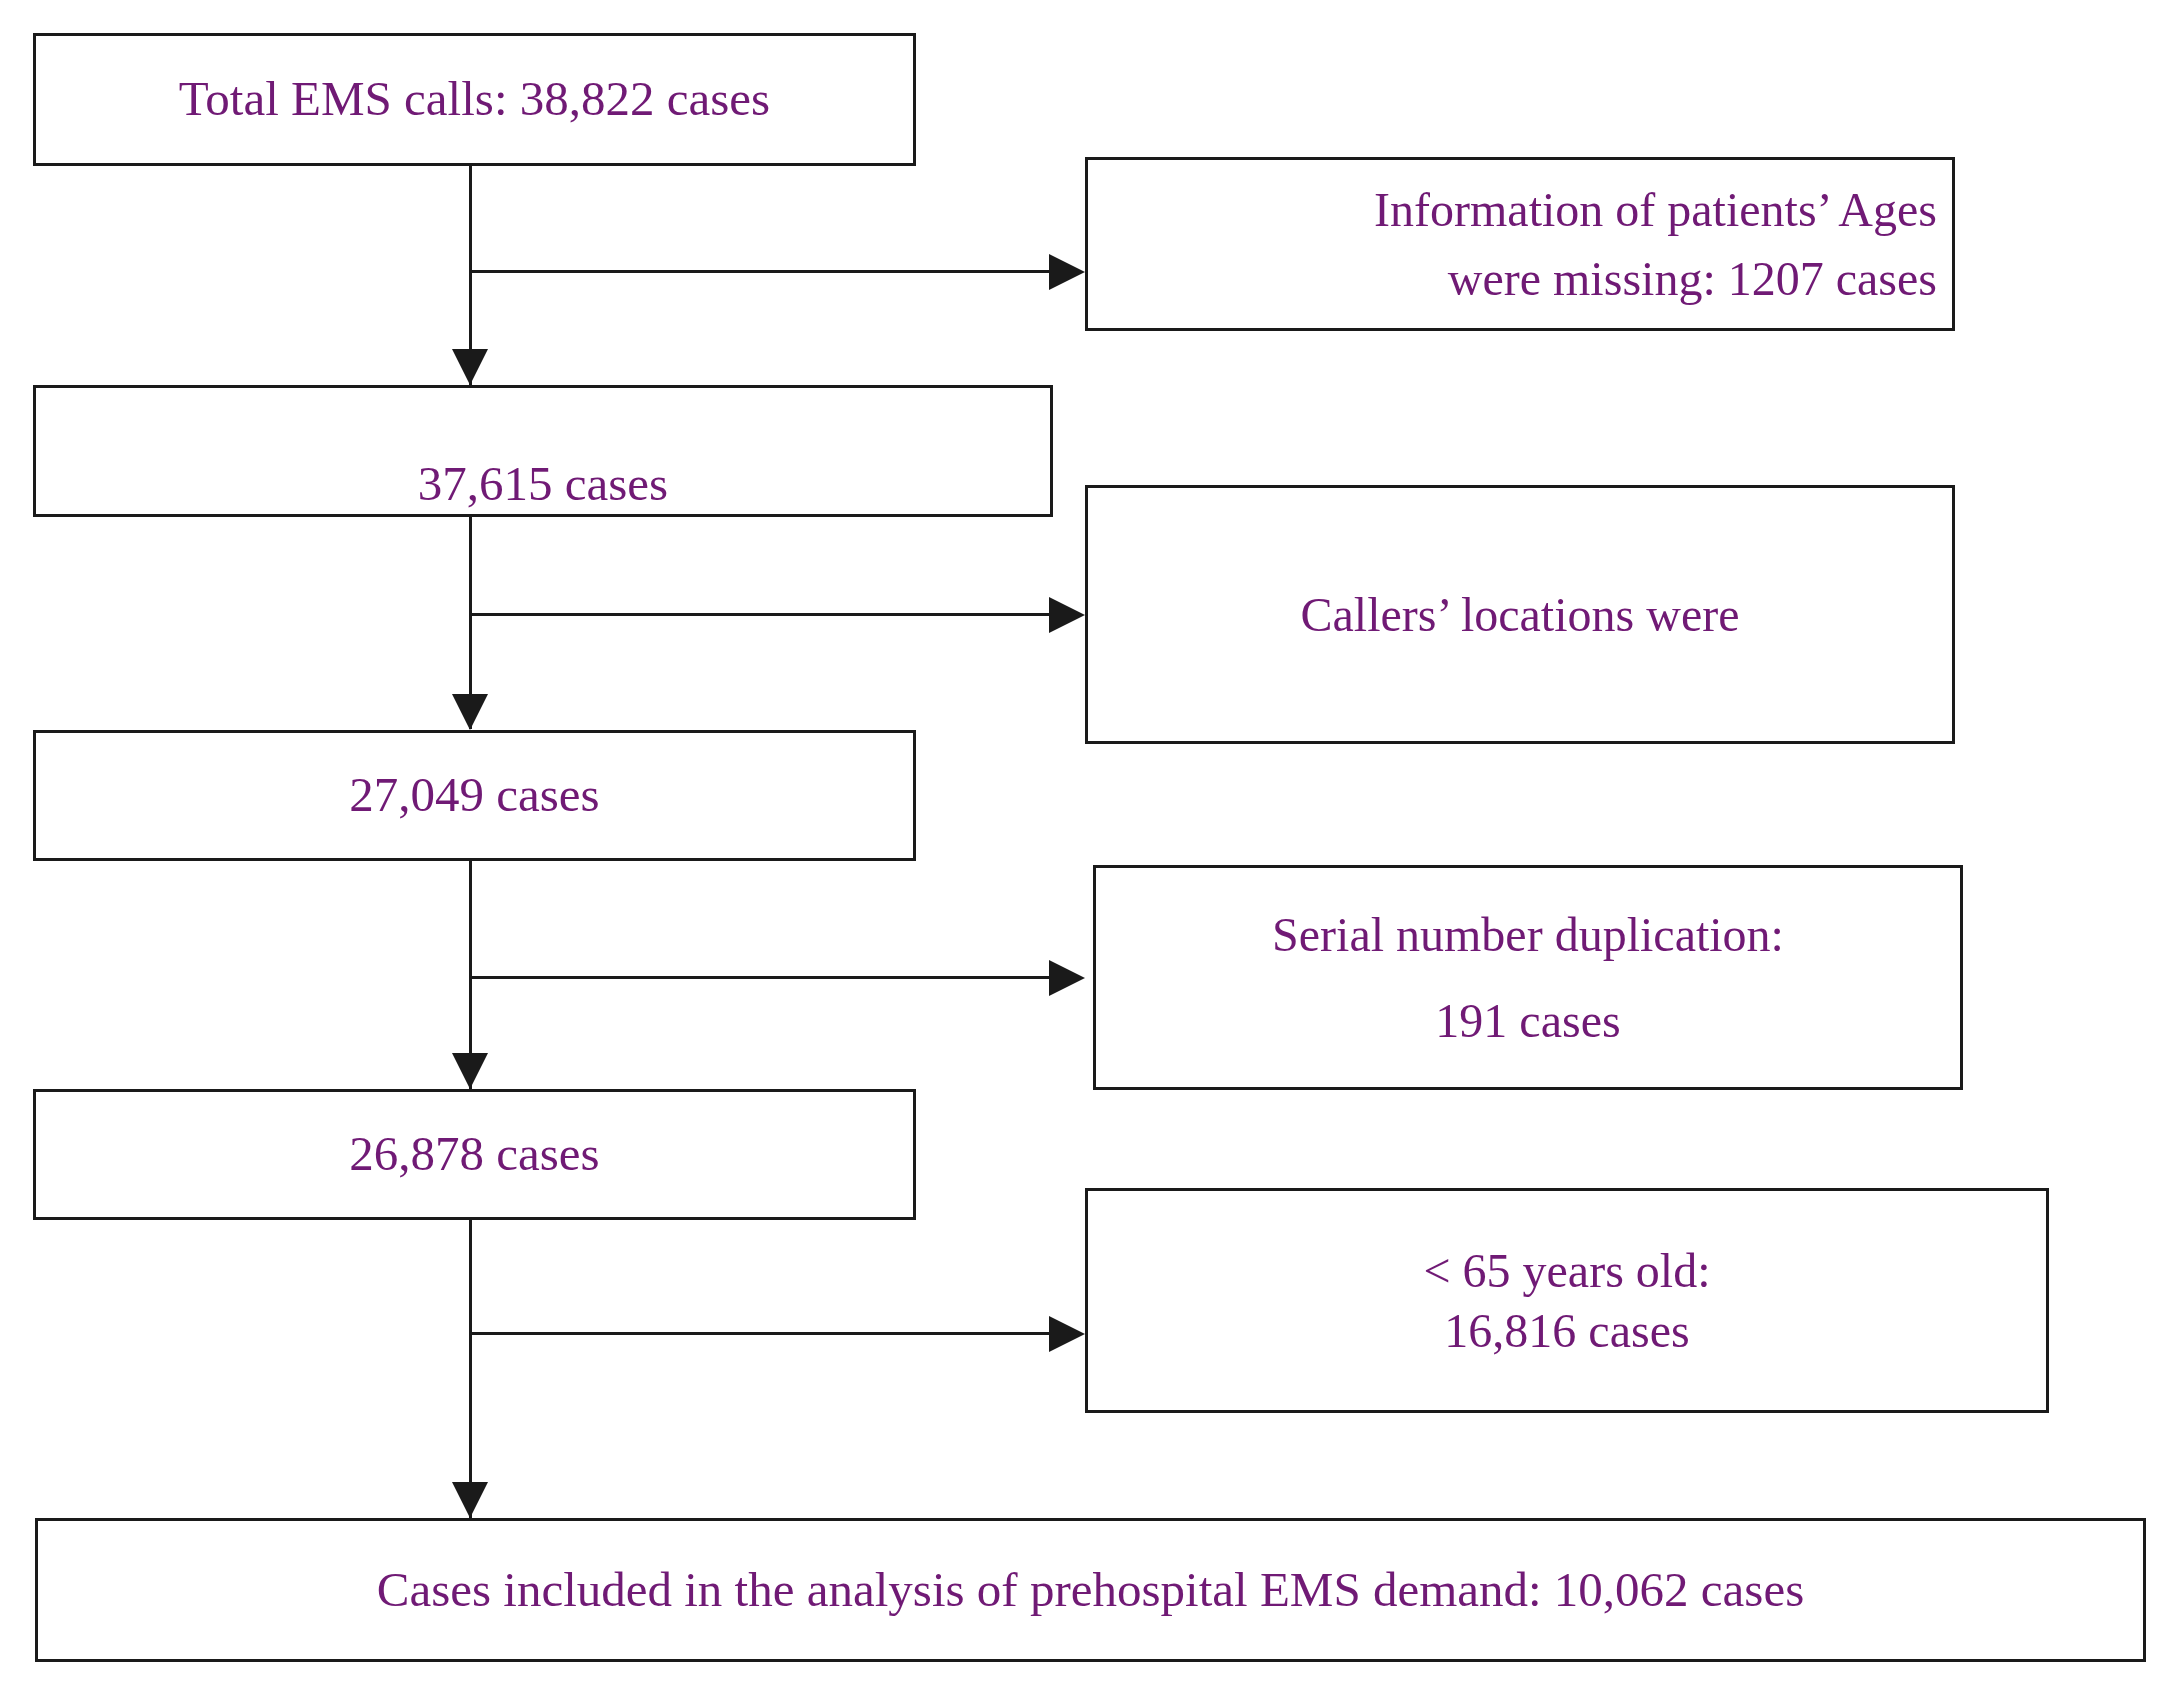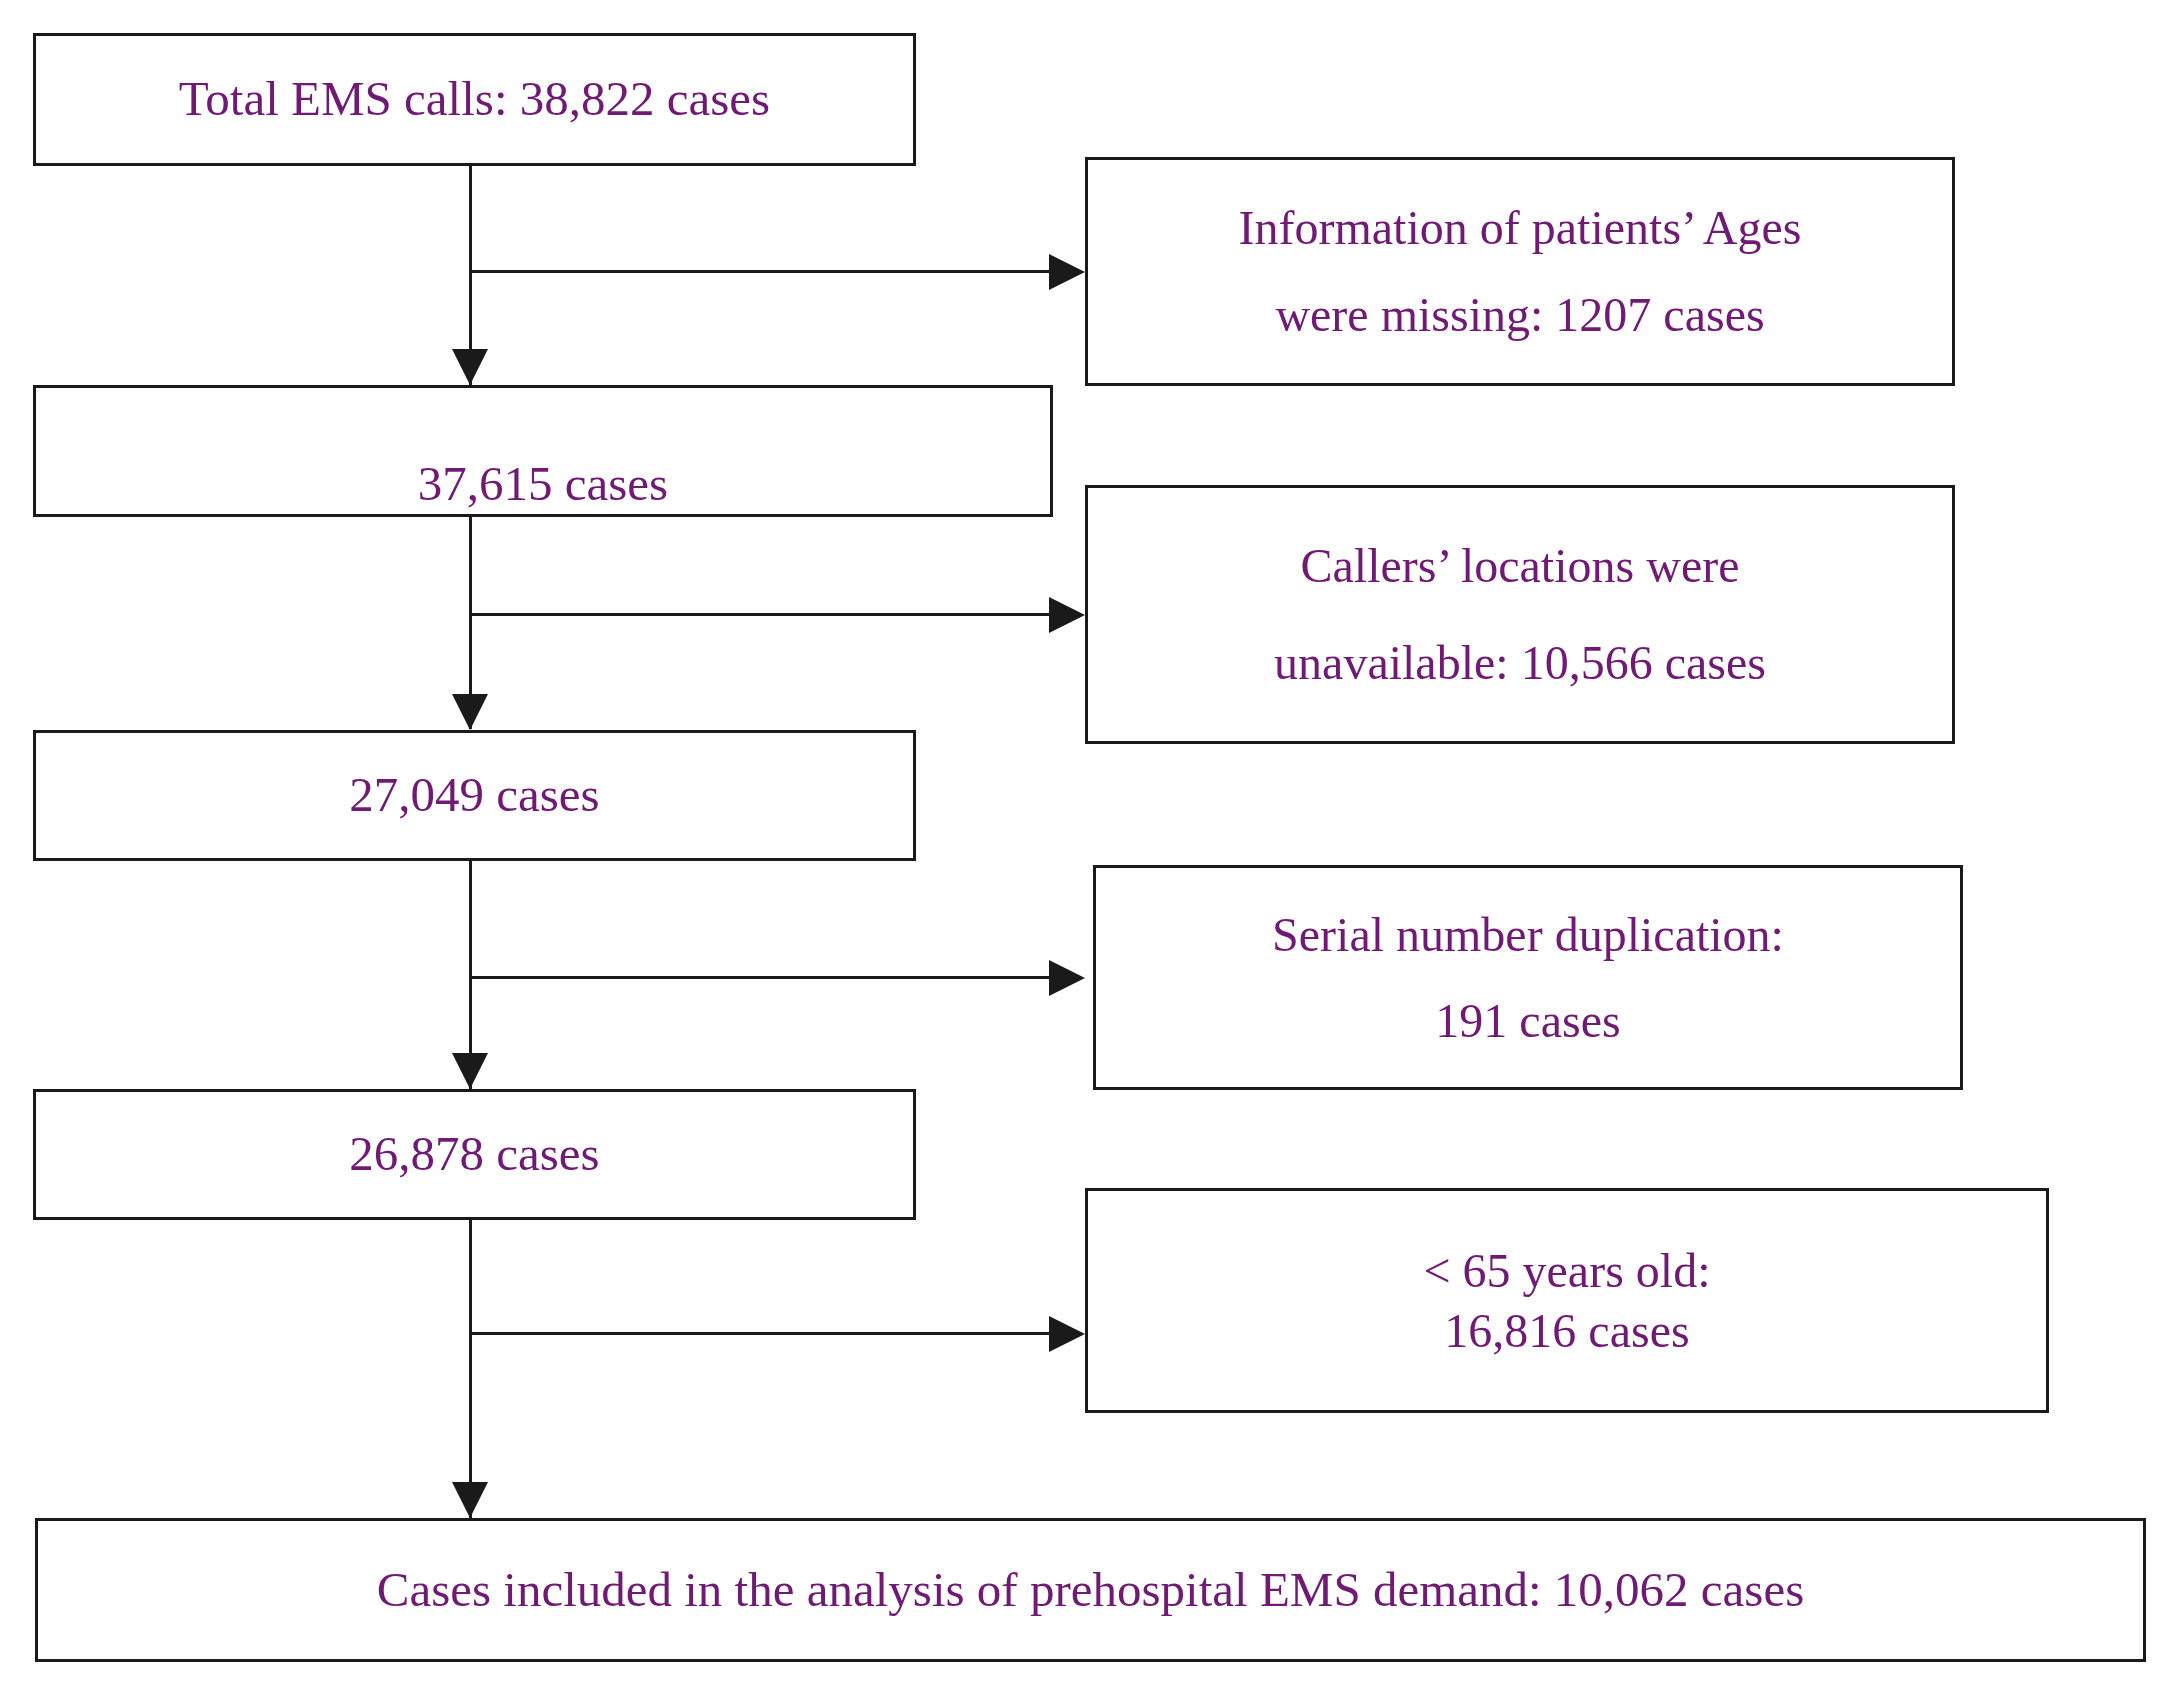--- a/index.html
+++ b/index.html
@@ -81,28 +81,27 @@
   </div>
 
   <div class="box single" style="left:33px; top:1089px; width:883px; height:131px;">
     <span>26,878 cases</span>
   </div>
 
   <div class="box single" style="left:35px; top:1518px; width:2111px; height:144px;">
     <span>Cases included in the analysis of prehospital EMS demand: 10,062 cases</span>
   </div>
 
-  <div class="box double" style="left:1085px; top:157px; width:870px; height:229px;">
+  <div class="box double" style="left:1085px; top:157px; width:870px; height:174px;align-items:flex-end;">
     <span>Information of patients’ Ages</span>
     <span>were missing: 1207 cases</span>
   </div>
 
   <div class="box double" style="left:1085px; top:485px; width:870px; height:259px;">
     <span>Callers’ locations were</span>
-    <span>unavailable: 10,566 cases</span>
   </div>
 
   <div class="box double" style="left:1085px; top:865px; width:870px; height:225px;margin-left:8px;">
     <span>Serial number duplication:</span>
     <span>191 cases</span>
   </div>
 
   <div class="box double" style="left:1085px; top:1188px; width:964px; height:225px;justify-content:center;">
     <span>&lt;  65 years old:</span>
     <span>16,816 cases</span>

